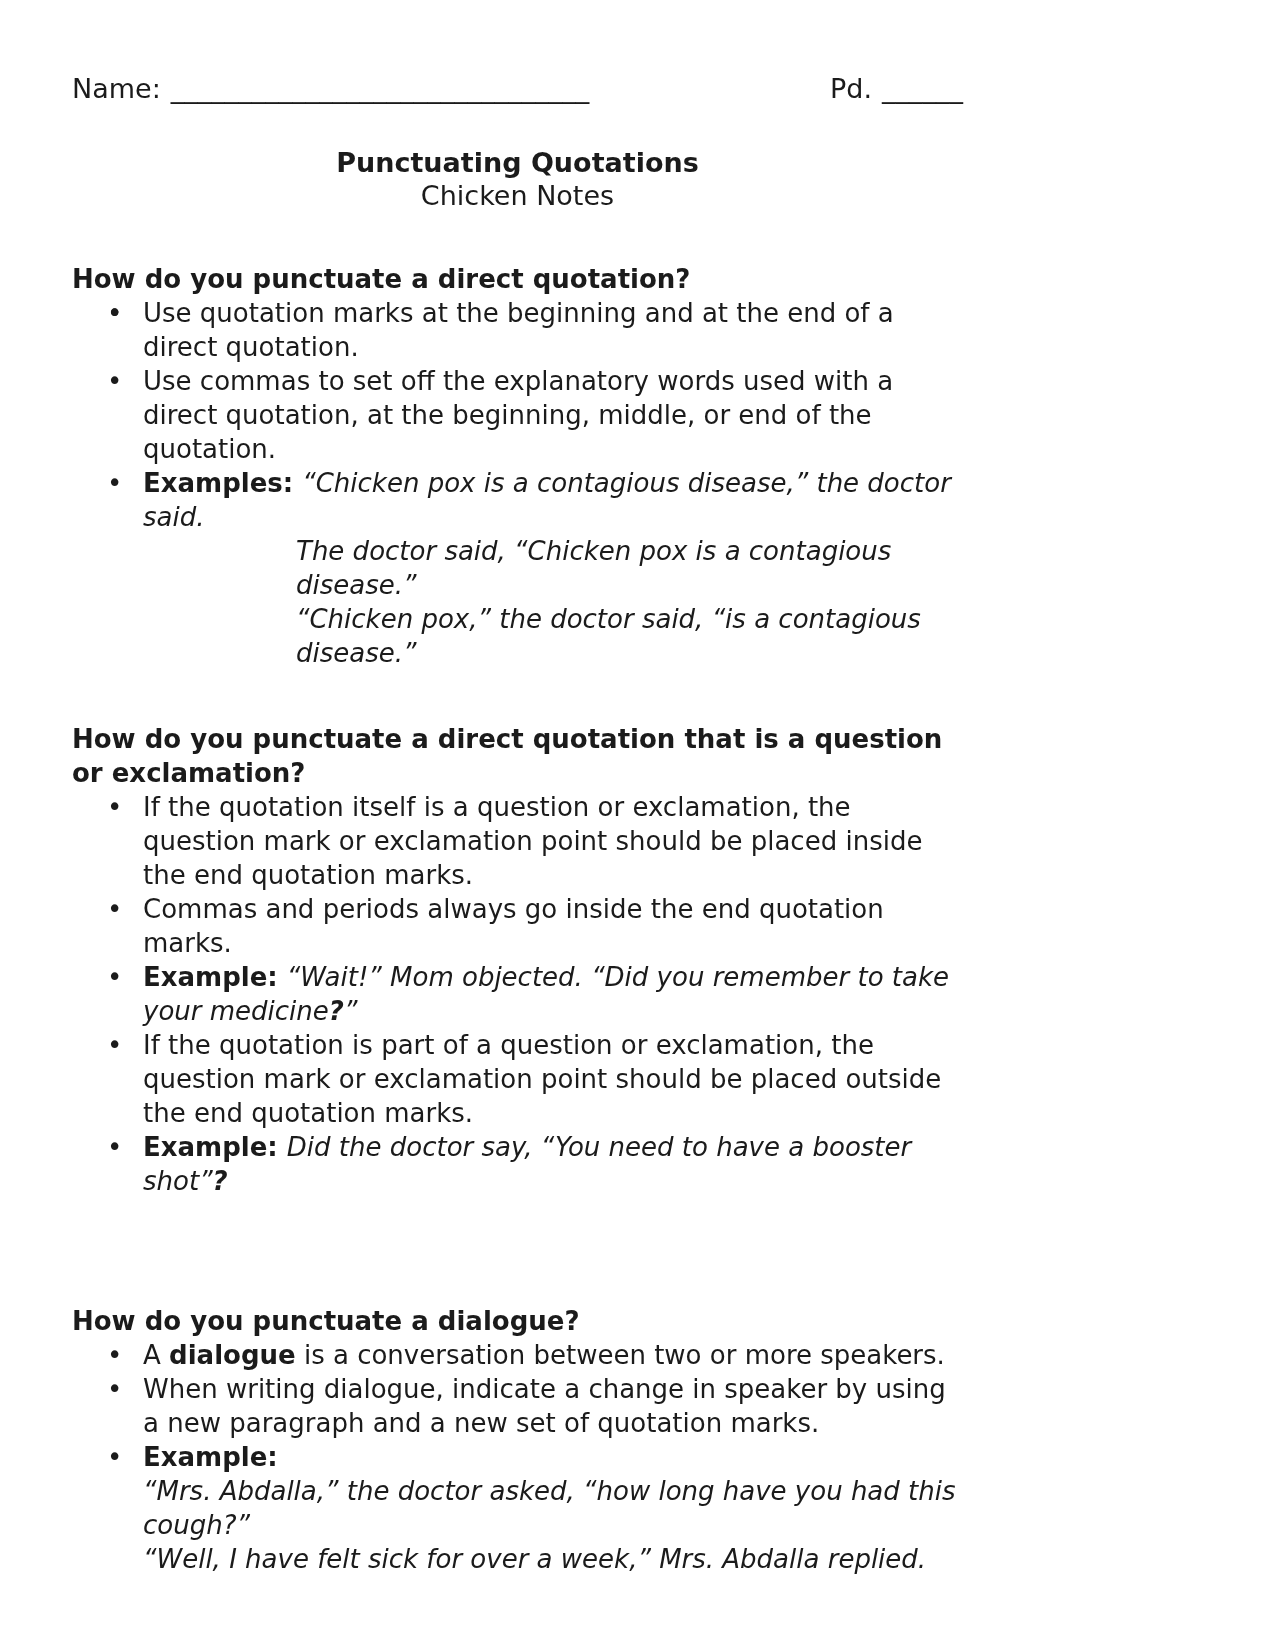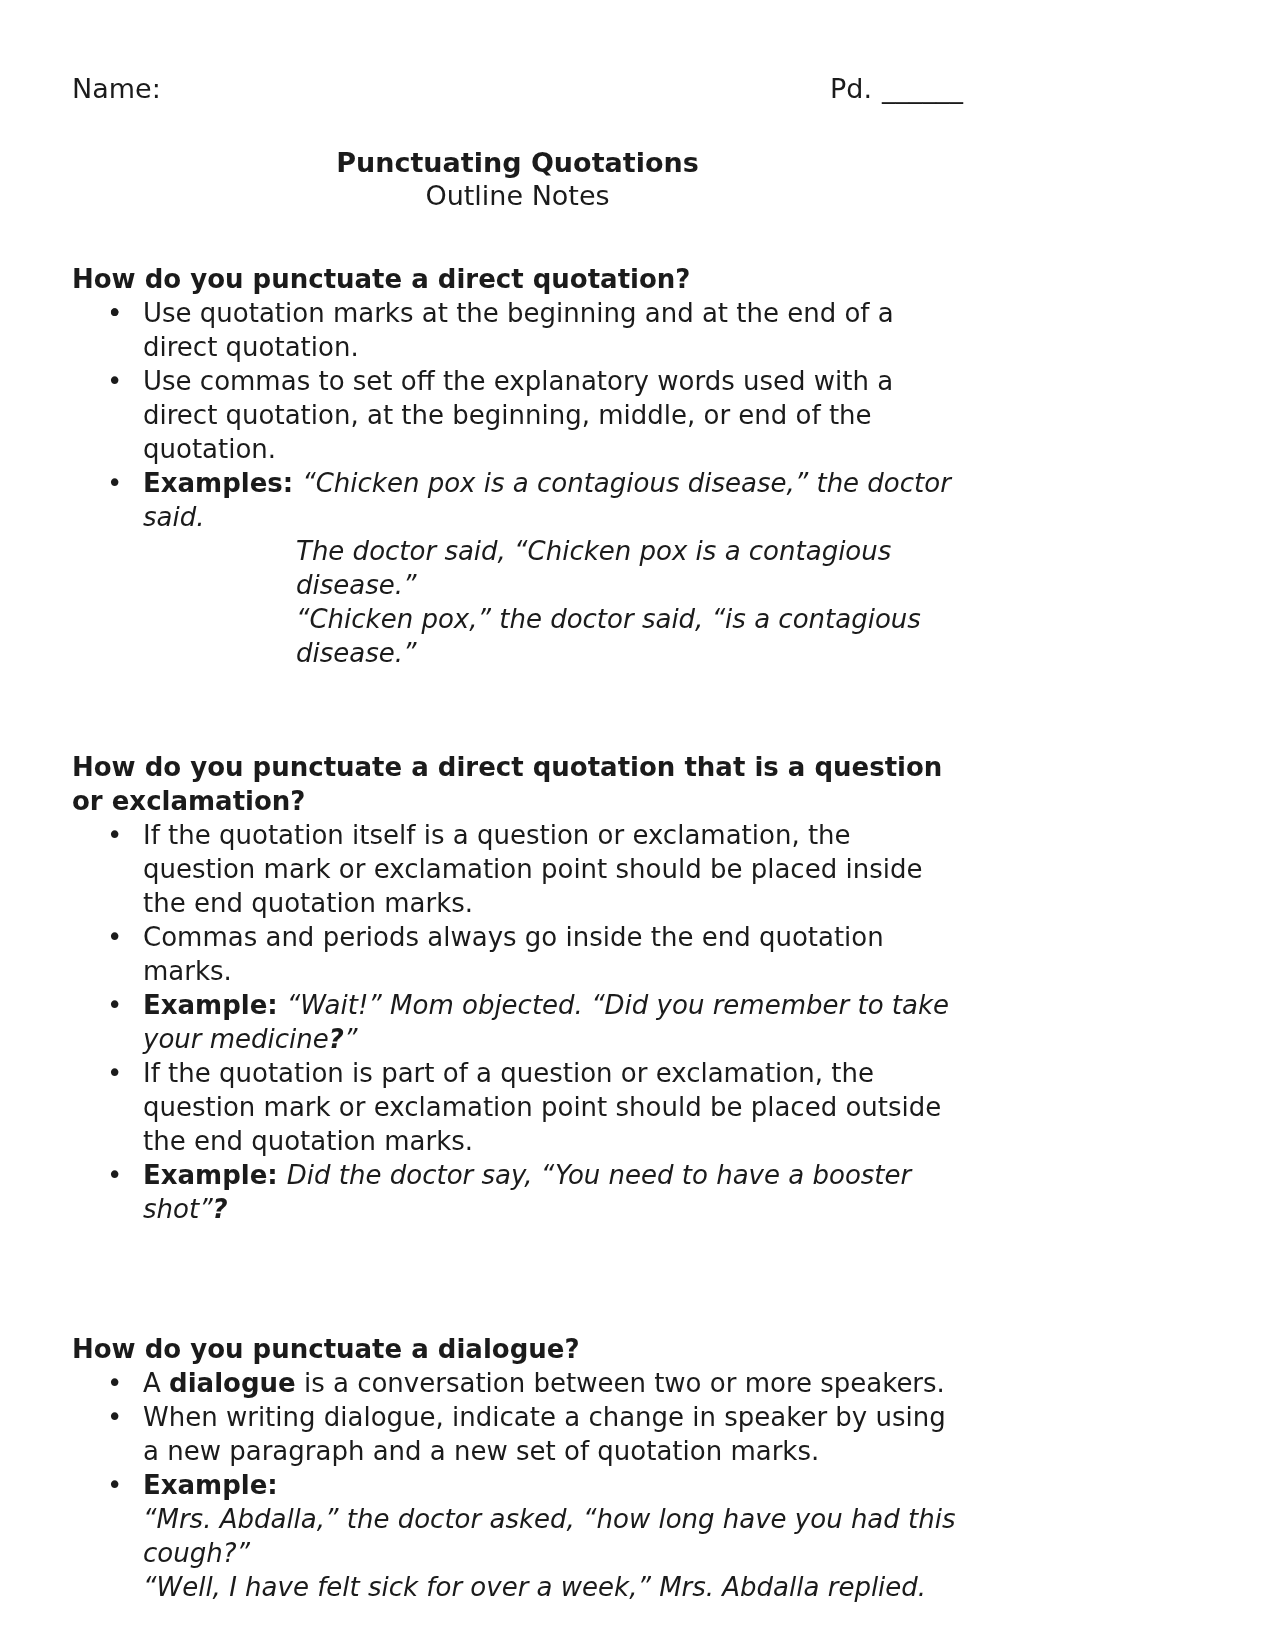--- a/index.html
+++ b/index.html
@@ -43,21 +43,21 @@
     font-weight: bold;
     line-height: 33px;
   }
   .subtitle {
     text-align: center;
     font-size: 27px;
     line-height: 33px;
   }
   .section { }
   .section:nth-of-type(1) { margin-top: 50px; }
-  .section:nth-of-type(2) { margin-top: 80px; }
+  .section:nth-of-type(2) { margin-top: 52px; }
   .section:nth-of-type(3) { margin-top: 106px; }
   .heading {
     font-size: 26px;
     font-weight: bold;
     line-height: 34px;
   }
   .line {
     position: relative;
     font-size: 26px;
     line-height: 34px;
@@ -76,29 +76,30 @@
   .i { font-style: italic; }
 </style>
 </head>
 <body>
 
 <div class="page">
 
   <div class="header-row">
     <span class="hgroup">
       <span>Name:</span>
+      <span class="blank">_______________________________</span>
     </span>
     <span class="hgroup">
       <span>Pd.</span>
       <span class="blank">______</span>
     </span>
   </div>
 
   <div class="title">Punctuating Quotations</div>
-  <div class="subtitle">Outline Notes</div>
+  <div class="subtitle">Chicken Notes</div>
 
   <div id="sections">
       <section class="section">
         <div class="heading">How do you punctuate a direct quotation?</div>
         <div class="line bullet"><span class="marker">•</span></div>
         <div class="line bullet"><span class="marker">•</span><span><span>Use quotation marks at the beginning and at the end of a direct quotation.</span></span></div>
         <div class="line bullet"><span class="marker">•</span><span><span>Use commas to set off the explanatory words used with a direct quotation, at the beginning, middle, or end of the quotation.</span></span></div>
         <div class="line bullet"><span class="marker">•</span><span><span class="b">Examples: </span><span class="i">“Chicken pox is a contagious disease,” the doctor said.</span></span></div>
         <div class="line plain indent-2"><span><span class="i">The doctor said, “Chicken pox is a contagious disease.”</span></span></div>
         <div class="line plain indent-2"><span><span class="i">“Chicken pox,” the doctor said, “is a contagious disease.”</span></span></div>

